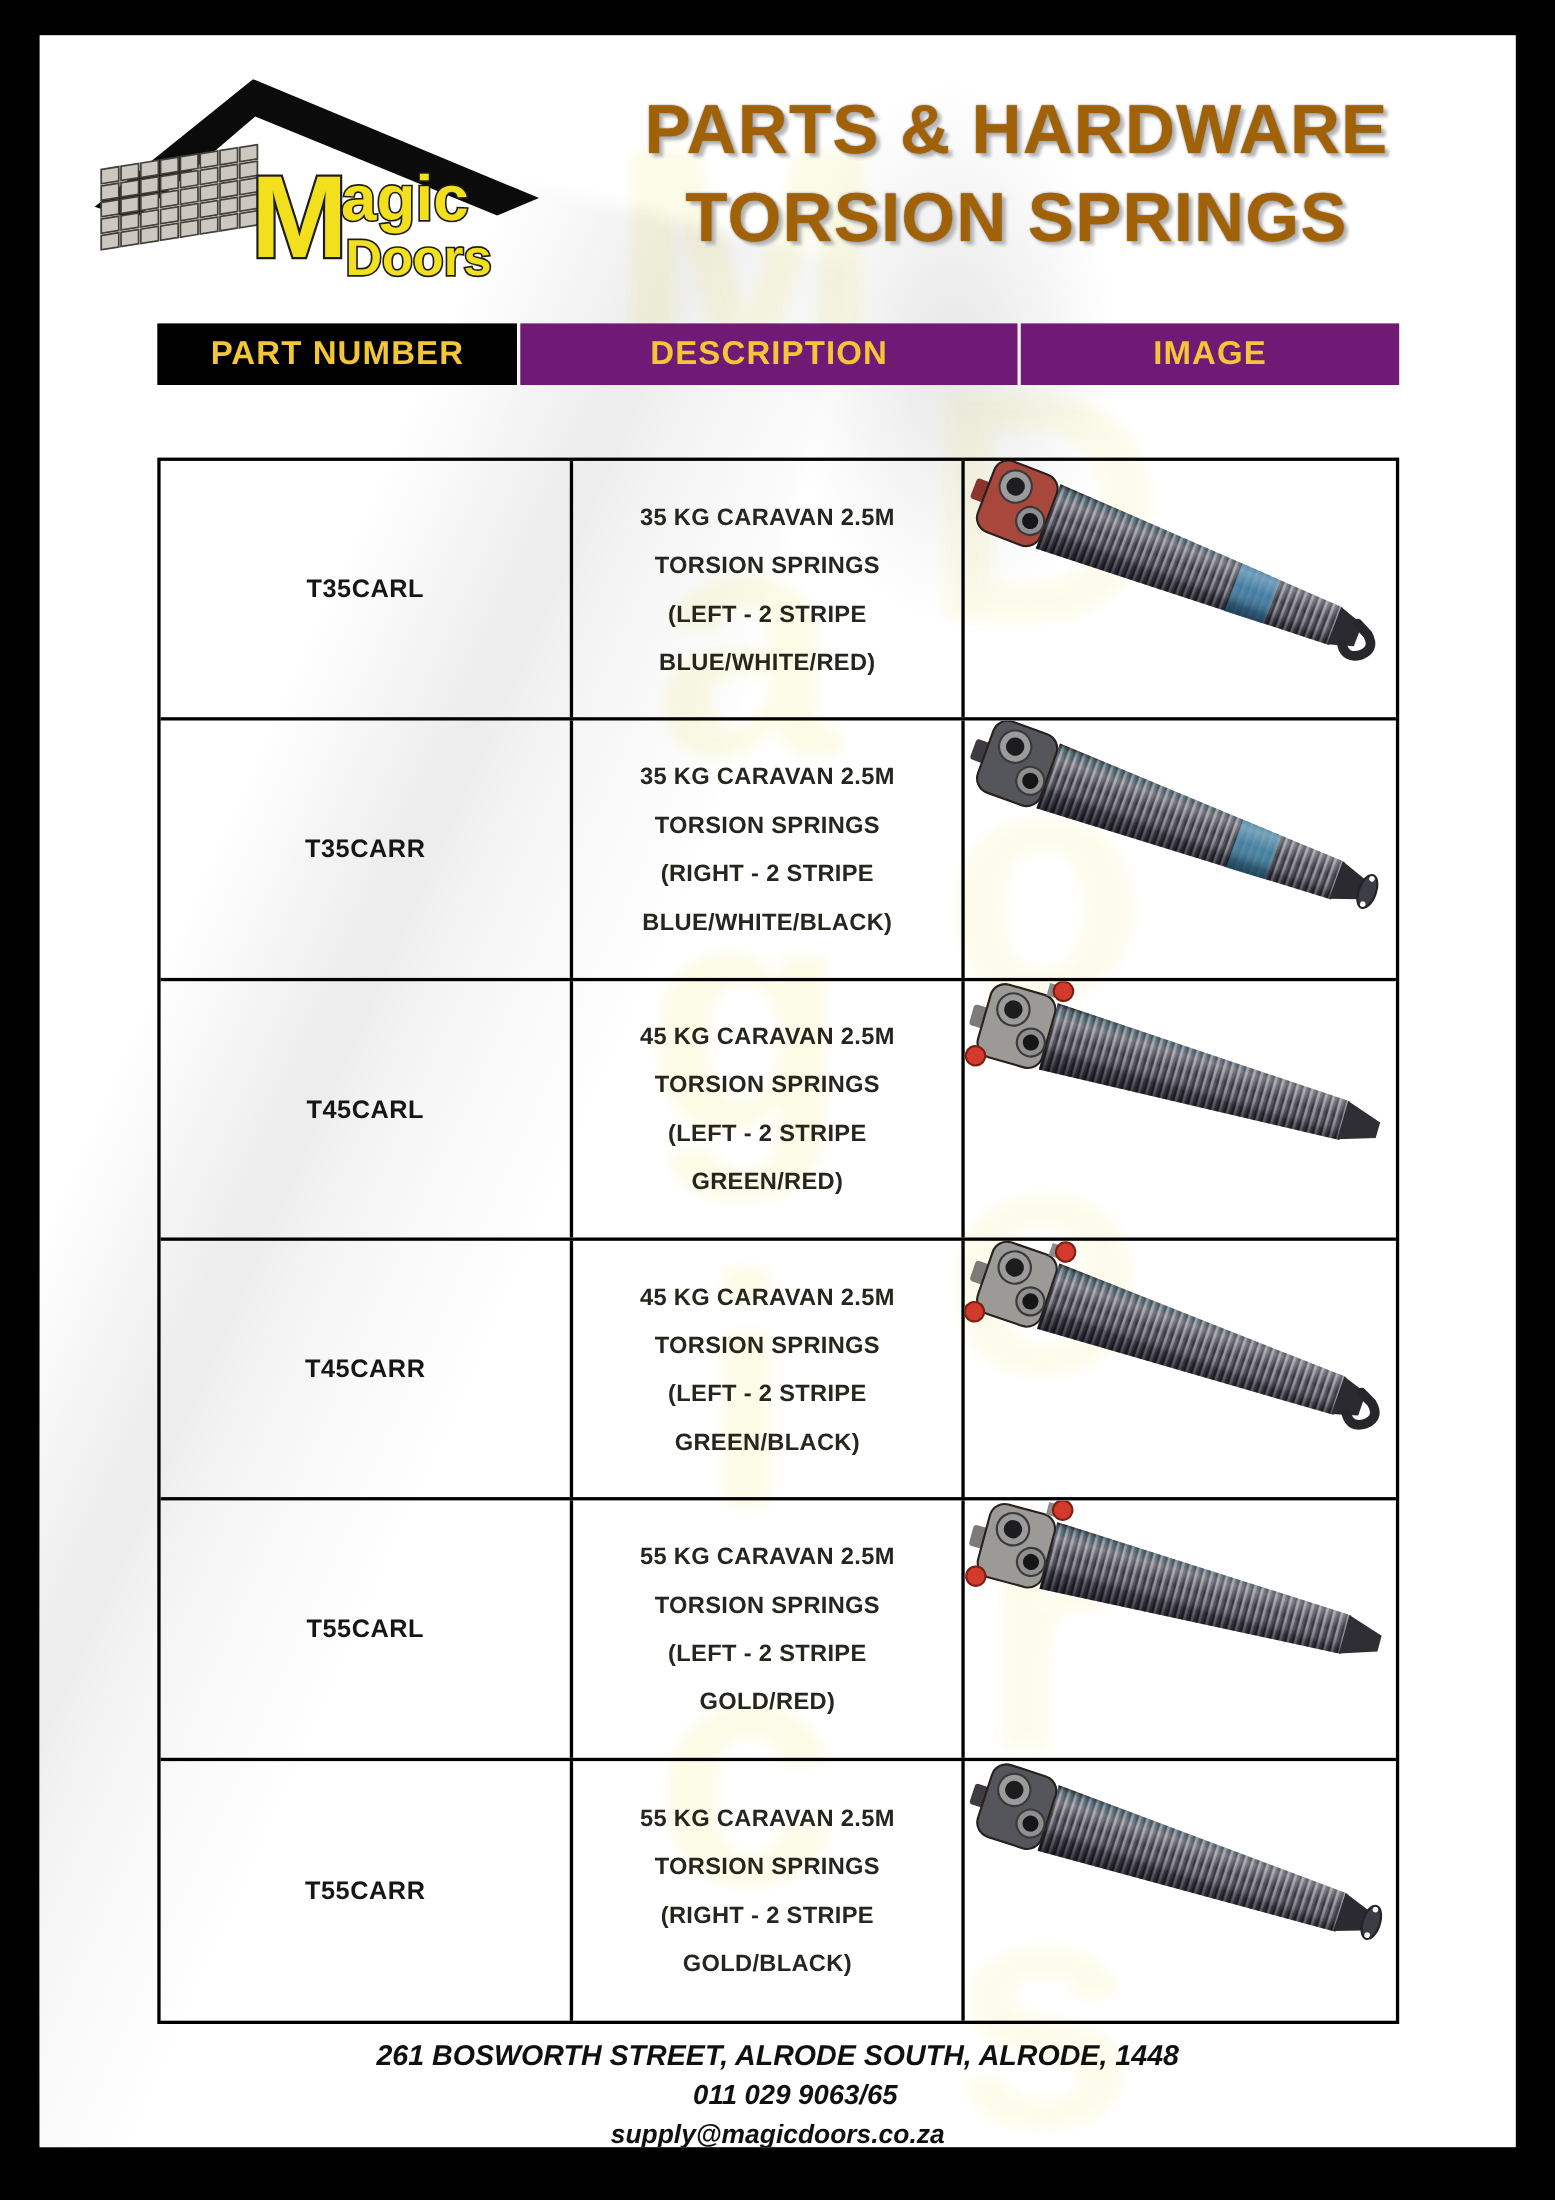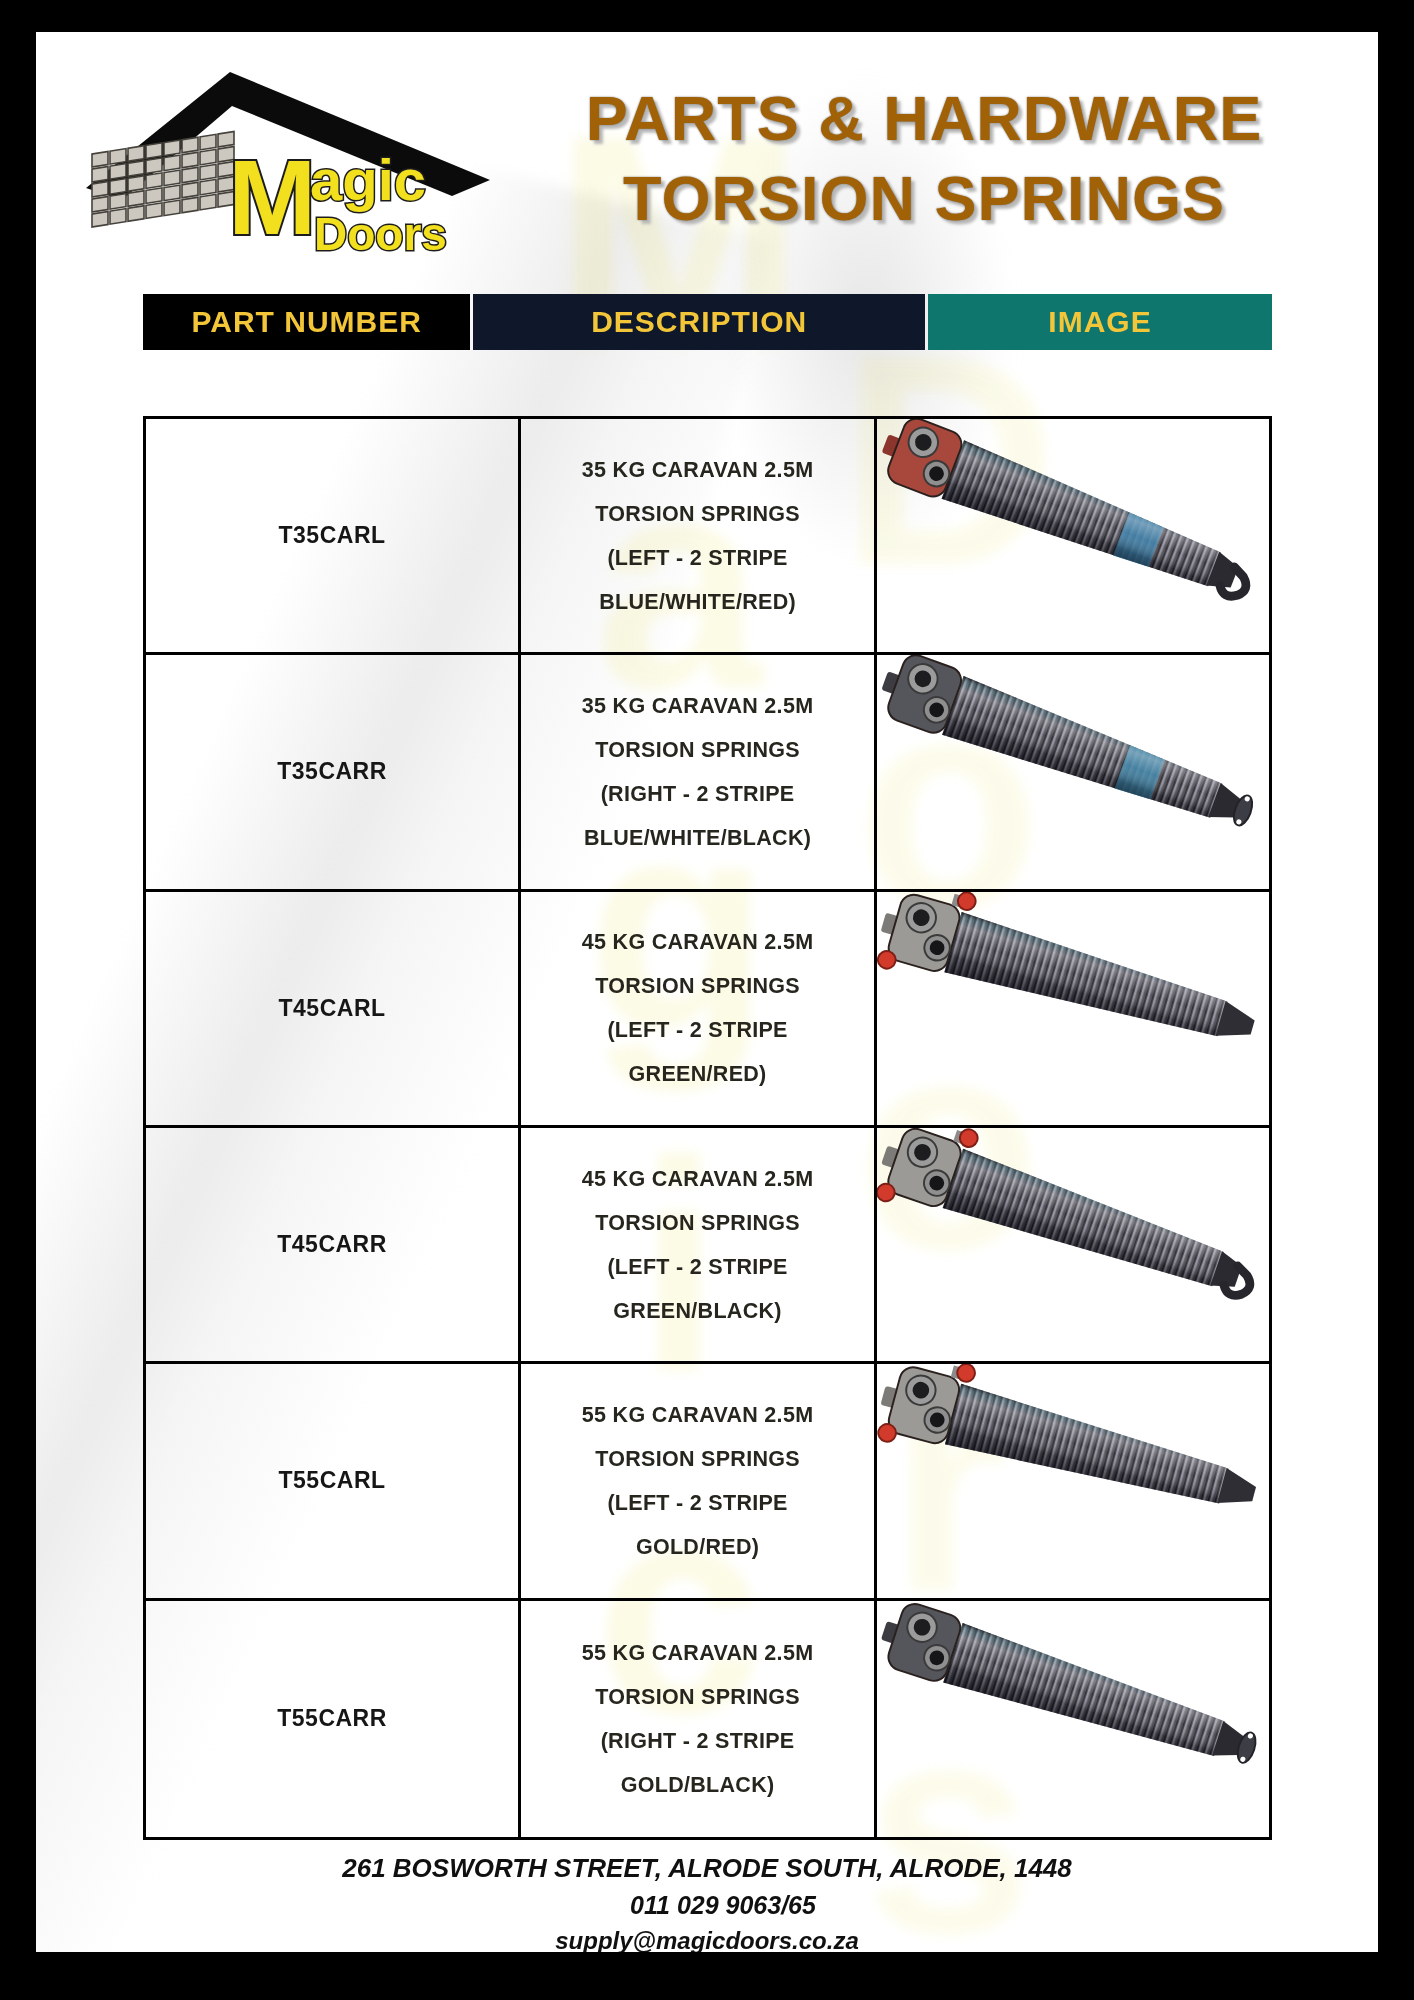--- a/index.html
+++ b/index.html
@@ -161,22 +161,22 @@
           </svg>
         </div>
         <div class="titles">
           <h1 class="title-line">PARTS &amp; HARDWARE</h1>
           <h1 class="title-line">TORSION SPRINGS</h1>
         </div>
       </div>
 
       <div class="thead">
         <div class="th th-part" id="th0" style="background: rgb(0, 0, 0); color: rgb(242, 198, 56);">PART NUMBER</div>
-        <div class="th th-desc" id="th1" style="background: #0f172a; color: rgb(242, 198, 56);">DESCRIPTION</div>
-        <div class="th th-img" id="th2" style="background: #0f766e; color: rgb(242, 198, 56);">IMAGE</div>
+        <div class="th th-desc" id="th1" style="background: #701a75; color: rgb(242, 198, 56);">DESCRIPTION</div>
+        <div class="th th-img" id="th2" style="background: #701a75; color: rgb(242, 198, 56);">IMAGE</div>
       </div>
 
       <div class="tbody" id="table-body">
   <div class="trow">
     <div class="cell cell-part">
       <span class="part-number">T35CARL</span>
     </div>
     <div class="cell cell-desc">
               <div class="desc-line">35 KG CARAVAN 2.5M</div>
               <div class="desc-line">TORSION SPRINGS</div>

